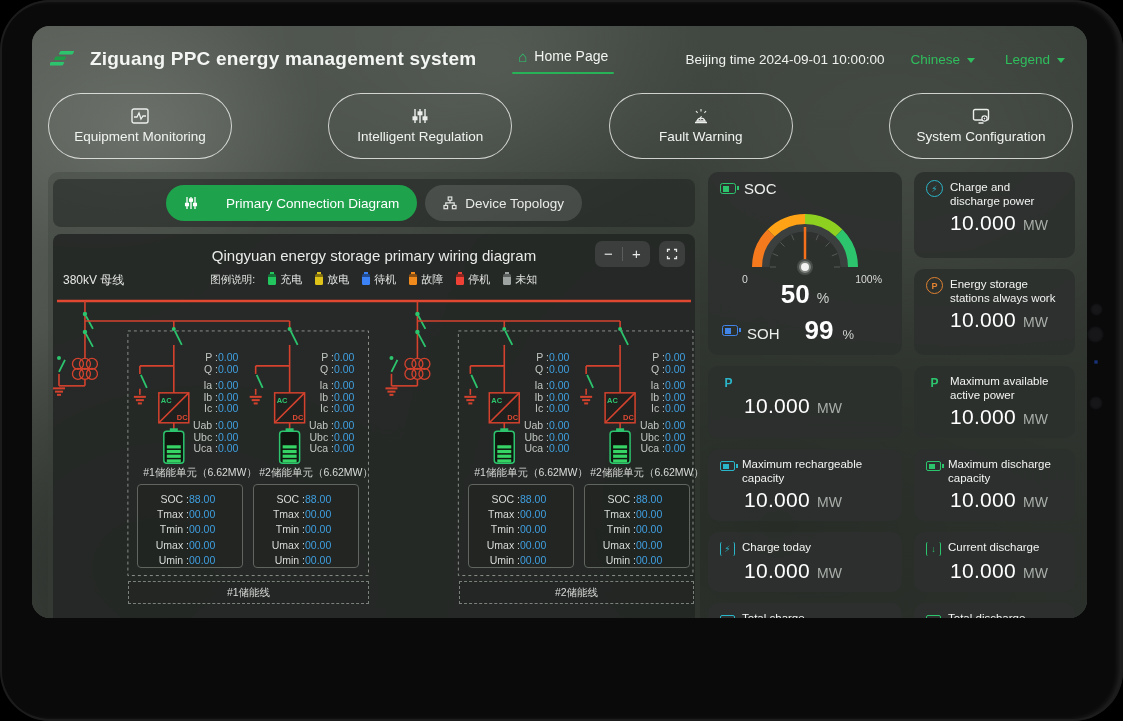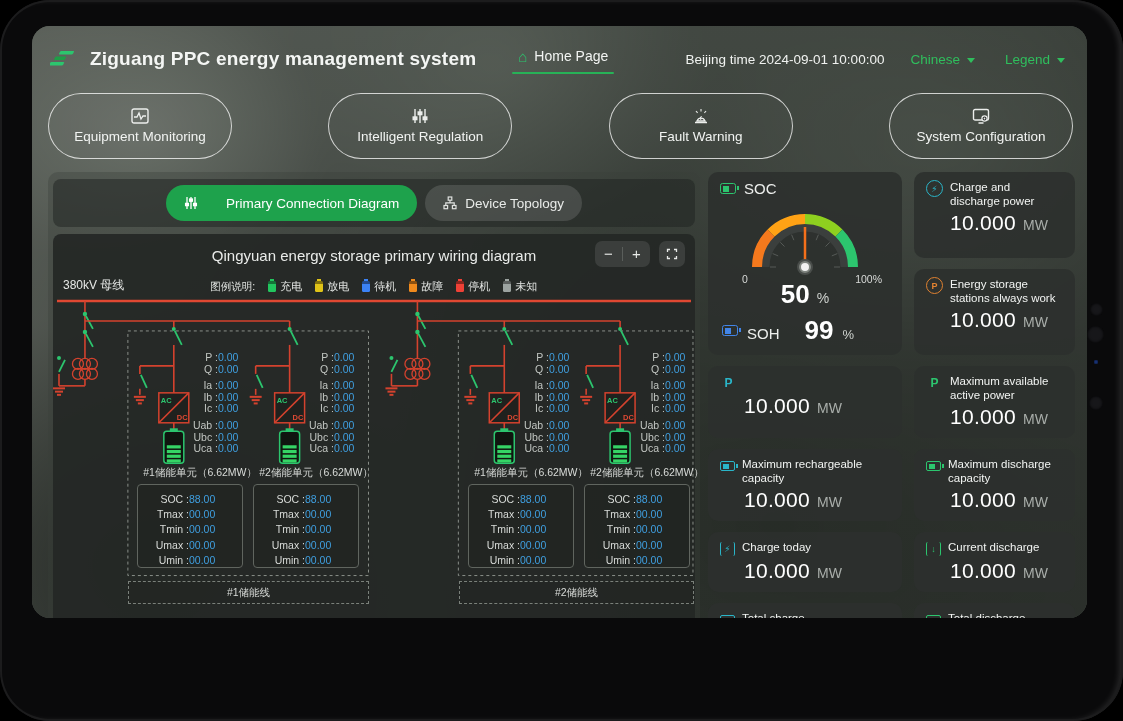--- a/index.html
+++ b/index.html
@@ -45,21 +45,21 @@
   .tab { display:flex; align-items:center; gap:8px; height:36px; padding:0 18px; border-radius:19px; font-size:13.5px; color:#e9ebe9; background:rgba(255,255,255,0.13); cursor:pointer; }
   .tab.active { background:#1ea24c; color:#fff;gap:28px; }
   .diagram-panel { margin-top:7px; height:452px; background:rgba(36,39,37,0.92); border-radius:8px; padding:6px 0 0; }
   .dp-head { position:relative; height:30px; display:flex; align-items:center; justify-content:center; }
   .dp-title { font-size:15px; color:#e9ebe9; }
   .dp-controls { position:absolute; right:10px; top:1px; display:flex; align-items:center; }
   .zoombox { display:flex; align-items:center; background:#3b3e3c; border-radius:7px; height:26px; }
   .zbtn { width:27px; text-align:center; color:#e8eae8; font-size:15px; cursor:pointer; line-height:26px; }
   .zdiv { width:1px; height:14px; background:#5a5e5b; }
   .fsbtn { width:26px; height:26px; background:#3b3e3c; border-radius:7px; margin-left:9px; display:flex; align-items:center; justify-content:center; cursor:pointer; }
-  .dp-sub { display:flex; align-items:flex-end; height:22px; padding:0 10px; margin-top:2px; }
+  .dp-sub { display:flex; align-items:flex-start; height:22px; padding:0 10px; margin-top:2px; }
   .busbar-label { font-size:12px; color:#e6e8e6; }
   .dlegend { display:flex; align-items:center; gap:13px; margin-left:86px; }
   .dlegend-title { font-size:10.5px; color:#dfe2df; }
   .litem { display:flex; align-items:center; gap:4px; font-size:11px; color:#e3e5e3; }
   .lbat { position:relative; width:8px; height:11px; border-radius:1.5px; background:linear-gradient(rgba(0,0,0,0.42) 0 30%, rgba(0,0,0,0) 30%), var(--c); }
   .lbat::before { content:""; position:absolute; top:-2px; left:2px; width:4px; height:2px; background:var(--c); }
 
   .circuit { position:relative; height:392px; margin-top:2px; }
   .circuit svg { position:absolute; inset:0; }
   .meas { position:absolute; font-size:10.5px; line-height:11.6px; white-space:nowrap; }

